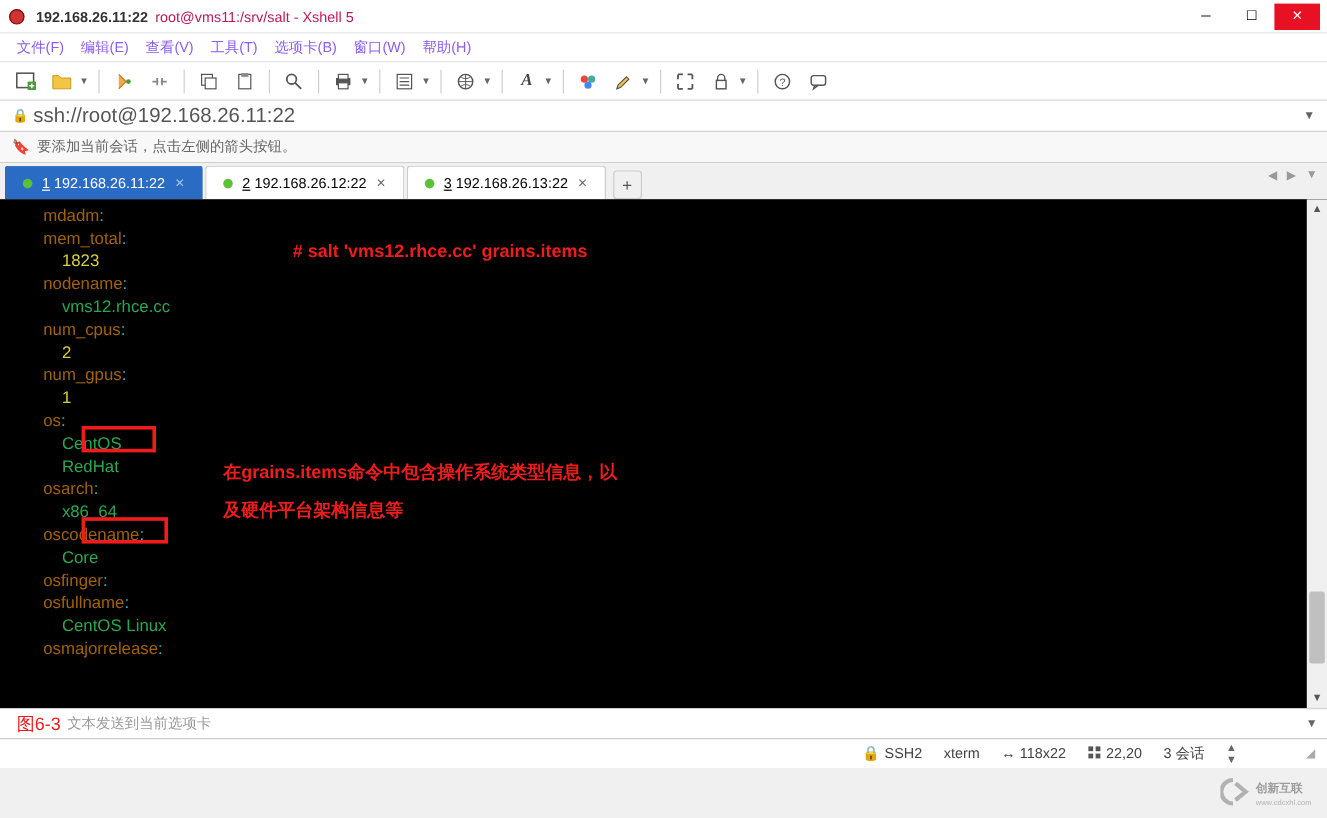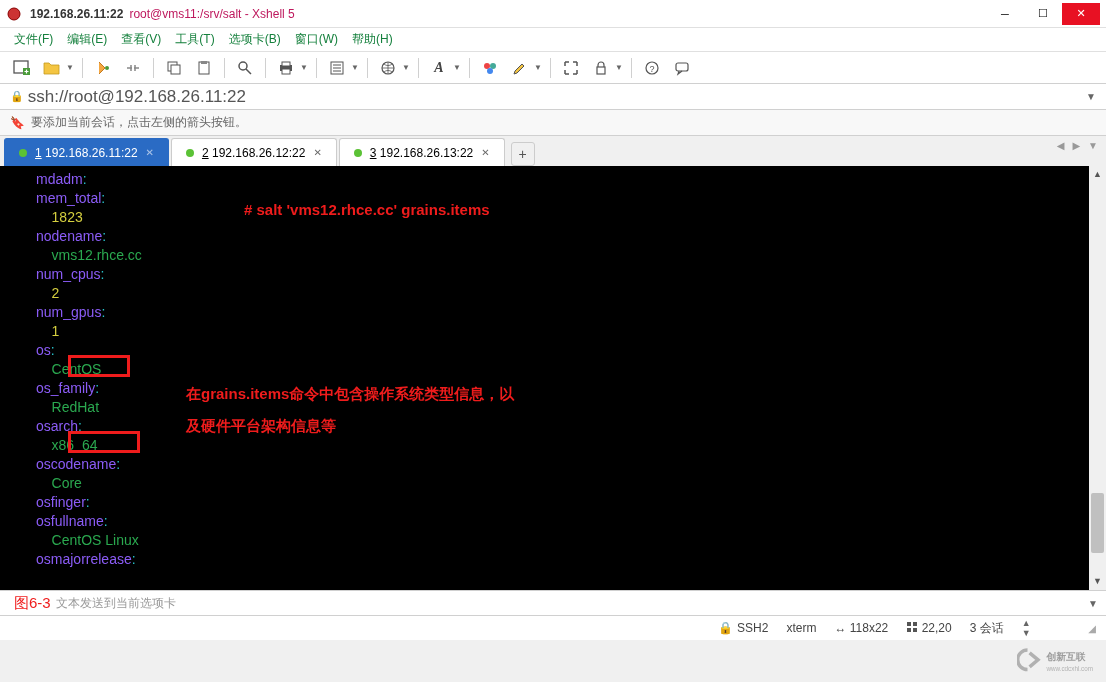--- a/index.html
+++ b/index.html
@@ -5,42 +5,42 @@
 * { margin: 0; padding: 0; box-sizing: border-box; font-family: "Microsoft YaHei", Arial, sans-serif; }
 body { width: 1106px; height: 682px; background: #f0f0f0; overflow: hidden; position: relative; }
 .title-bar { height: 28px; background: #fff; display: flex; align-items: center; padding: 0 6px; border-bottom: 1px solid #e0e0e0; }
 .app-icon { width: 16px; height: 16px; margin-right: 8px; color: #d33; }
 .title-text { font-size: 12px; font-weight: bold; color: #333; }
 .title-sub { font-size: 12px; color: #be185d; margin-left: 6px; }
 .window-controls { margin-left: auto; display: flex; }
 .win-btn { width: 38px; height: 22px; display: flex; align-items: center; justify-content: center; font-size: 11px; }
 .win-close { background: #e81123; color: #fff; }
 .menu-bar { height: 24px; background: #fff; display: flex; align-items: center; padding: 0 14px; gap: 14px; font-size: 12px; border-bottom: 1px solid #e0e0e0; }
-.menu-item { color: #15803d; }
+.menu-item { color: #8b5cf6; }
 .toolbar { height: 32px; background: #fff; display: flex; align-items: center; padding: 0 10px; gap: 6px; border-bottom: 1px solid #d0d0d0; }
 .tb-btn { width: 24px; height: 24px; display: flex; align-items: center; justify-content: center; color: #444; font-size: 14px; }
 .tb-sep { width: 1px; height: 20px; background: #d0d0d0; margin: 0 2px; }
 .tb-drop { width: 8px; font-size: 8px; color: #666; margin-left: -4px; }
 .address-bar { height: 26px; background: #fff; display: flex; align-items: center; padding: 0 10px; border-bottom: 1px solid #d0d0d0; }
 .addr-lock { font-size: 11px; color: #666; margin-right: 4px; }
 .addr-text { font-size: 17px; color: #555; flex: 1; }
 .addr-drop { font-size: 10px; color: #666; }
 .hint-bar { height: 26px; background: #f8f8f8; display: flex; align-items: center; padding: 0 10px; font-size: 12px; color: #666; border-bottom: 1px solid #d0d0d0; }
 .hint-icon { margin-right: 6px; font-size: 12px; }
 .tabs-bar { height: 30px; background: #f0f0f0; display: flex; align-items: flex-end; padding-left: 4px; position: relative; }
 .tab { height: 28px; padding: 13px 14px; display: flex; align-items: center; gap: 8px; background: #fff; border: 1px solid #ccc; border-bottom: none; font-size: 12px; margin-right: 2px; border-radius: 3px 3px 0 0; }
 .tab.active { background: #2a6bc4; color: #fff; border-color: #2a6bc4; }
 .tab-dot { width: 8px; height: 8px; border-radius: 50%; background: #5bc236; }
 .tab-label u { text-decoration: underline; }
 .tab-close { font-size: 10px; color: inherit; opacity: 0.6; }
 .tab-add { width: 24px; height: 24px; display: flex; align-items: center; justify-content: center; margin-left: 4px; border: 1px solid #ccc; font-size: 14px; color: #555; border-radius: 3px; }
 .tab-nav { position: absolute; right: 8px; top: 4px; display: flex; gap: 8px; font-size: 10px; color: #999; }
 .terminal { background: #000; height: 424px; position: relative; overflow: hidden; font-family: Consolas, monospace; font-size: 14px; line-height: 19px; padding: 4px 0 4px 36px; }
 .term-line { white-space: pre; }
-.k-cyan { color: #8b5cf6; }
+.k-cyan { color: #a16207; }
 .k-yel { color: #d5cf3f; }
 .k-grn { color: #2aa84f; }
 .k-colon { color: #27c0c7; }
 .red-annot { color: #ef1c1c; font-weight: bold; font-size: 15px; position: absolute; font-family: "Microsoft YaHei", sans-serif; }
 .red-box { border: 3px solid #ef1c1c; position: absolute; }
 .term-scroll { position: absolute; right: 0; top: 0; bottom: 0; width: 17px; background: #f0f0f0; display: flex; flex-direction: column; }
 .scroll-up, .scroll-down { height: 17px; display: flex; align-items: center; justify-content: center; font-size: 9px; color: #555; }
 .scroll-track { flex: 1; position: relative; }
 .scroll-thumb { position: absolute; left: 2px; right: 2px; background: #c0c0c0; border-radius: 2px; }
 .input-bar { height: 26px; background: #fff; display: flex; align-items: center; padding: 0 8px; font-size: 12px; color: #999; border-top: 1px solid #d0d0d0; border-bottom: 1px solid #d0d0d0; position: relative; }
@@ -236,21 +236,20 @@
     <div class="term-line"><span class="k-cyan">mem_total</span><span class="k-colon">:</span></div>
     <div class="term-line">    <span class="k-yel">1823</span></div>
     <div class="term-line"><span class="k-cyan">nodename</span><span class="k-colon">:</span></div>
     <div class="term-line">    <span class="k-grn">vms12.rhce.cc</span></div>
     <div class="term-line"><span class="k-cyan">num_cpus</span><span class="k-colon">:</span></div>
     <div class="term-line">    <span class="k-yel">2</span></div>
     <div class="term-line"><span class="k-cyan">num_gpus</span><span class="k-colon">:</span></div>
     <div class="term-line">    <span class="k-yel">1</span></div>
     <div class="term-line"><span class="k-cyan">os</span><span class="k-colon">:</span></div>
     <div class="term-line">    <span class="k-grn">CentOS</span></div>
-    <div class="term-line"><span class="k-cyan">os_family</span><span class="k-colon">:</span></div>
     <div class="term-line">    <span class="k-grn">RedHat</span></div>
     <div class="term-line"><span class="k-cyan">osarch</span><span class="k-colon">:</span></div>
     <div class="term-line">    <span class="k-grn">x86_64</span></div>
     <div class="term-line"><span class="k-cyan">oscodename</span><span class="k-colon">:</span></div>
     <div class="term-line">    <span class="k-grn">Core</span></div>
     <div class="term-line"><span class="k-cyan">osfinger</span><span class="k-colon">:</span></div>
     <div class="term-line"><span class="k-cyan">osfullname</span><span class="k-colon">:</span></div>
     <div class="term-line">    <span class="k-grn">CentOS Linux</span></div>
     <div class="term-line"><span class="k-cyan">osmajorrelease</span><span class="k-colon">:</span></div>
   <div class="red-annot" style="left:244px; top:34px;"># salt 'vms12.rhce.cc' grains.items</div>

